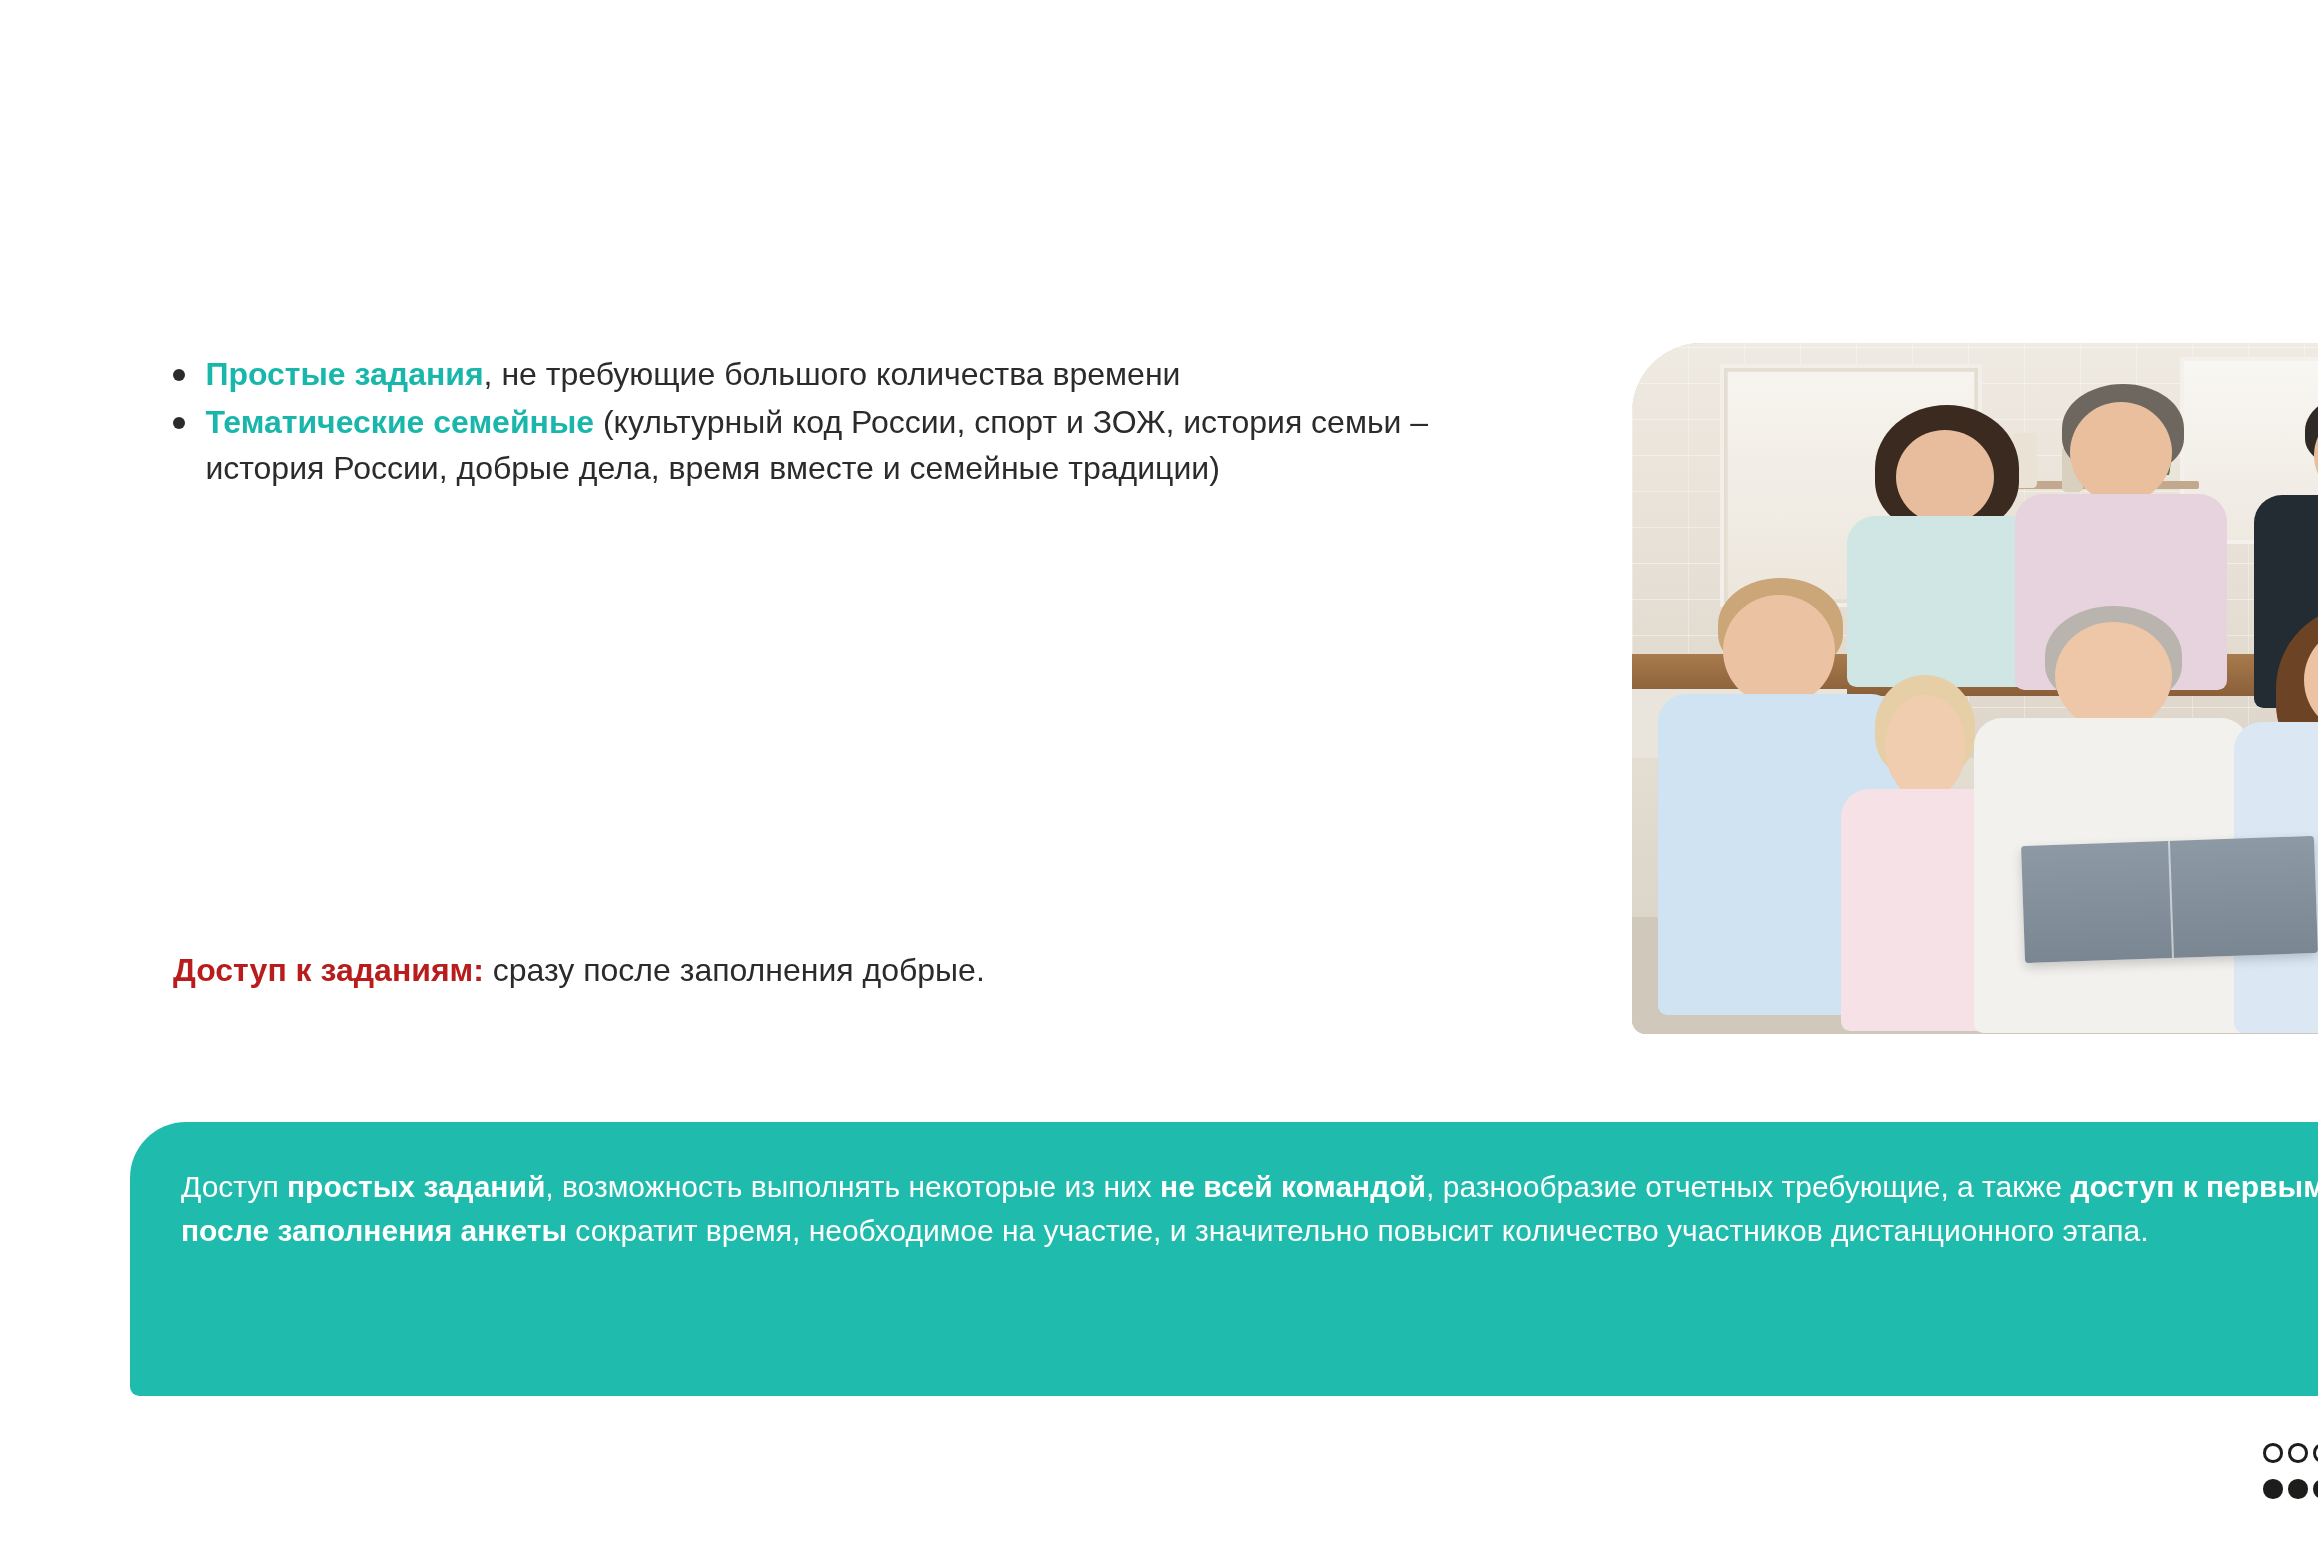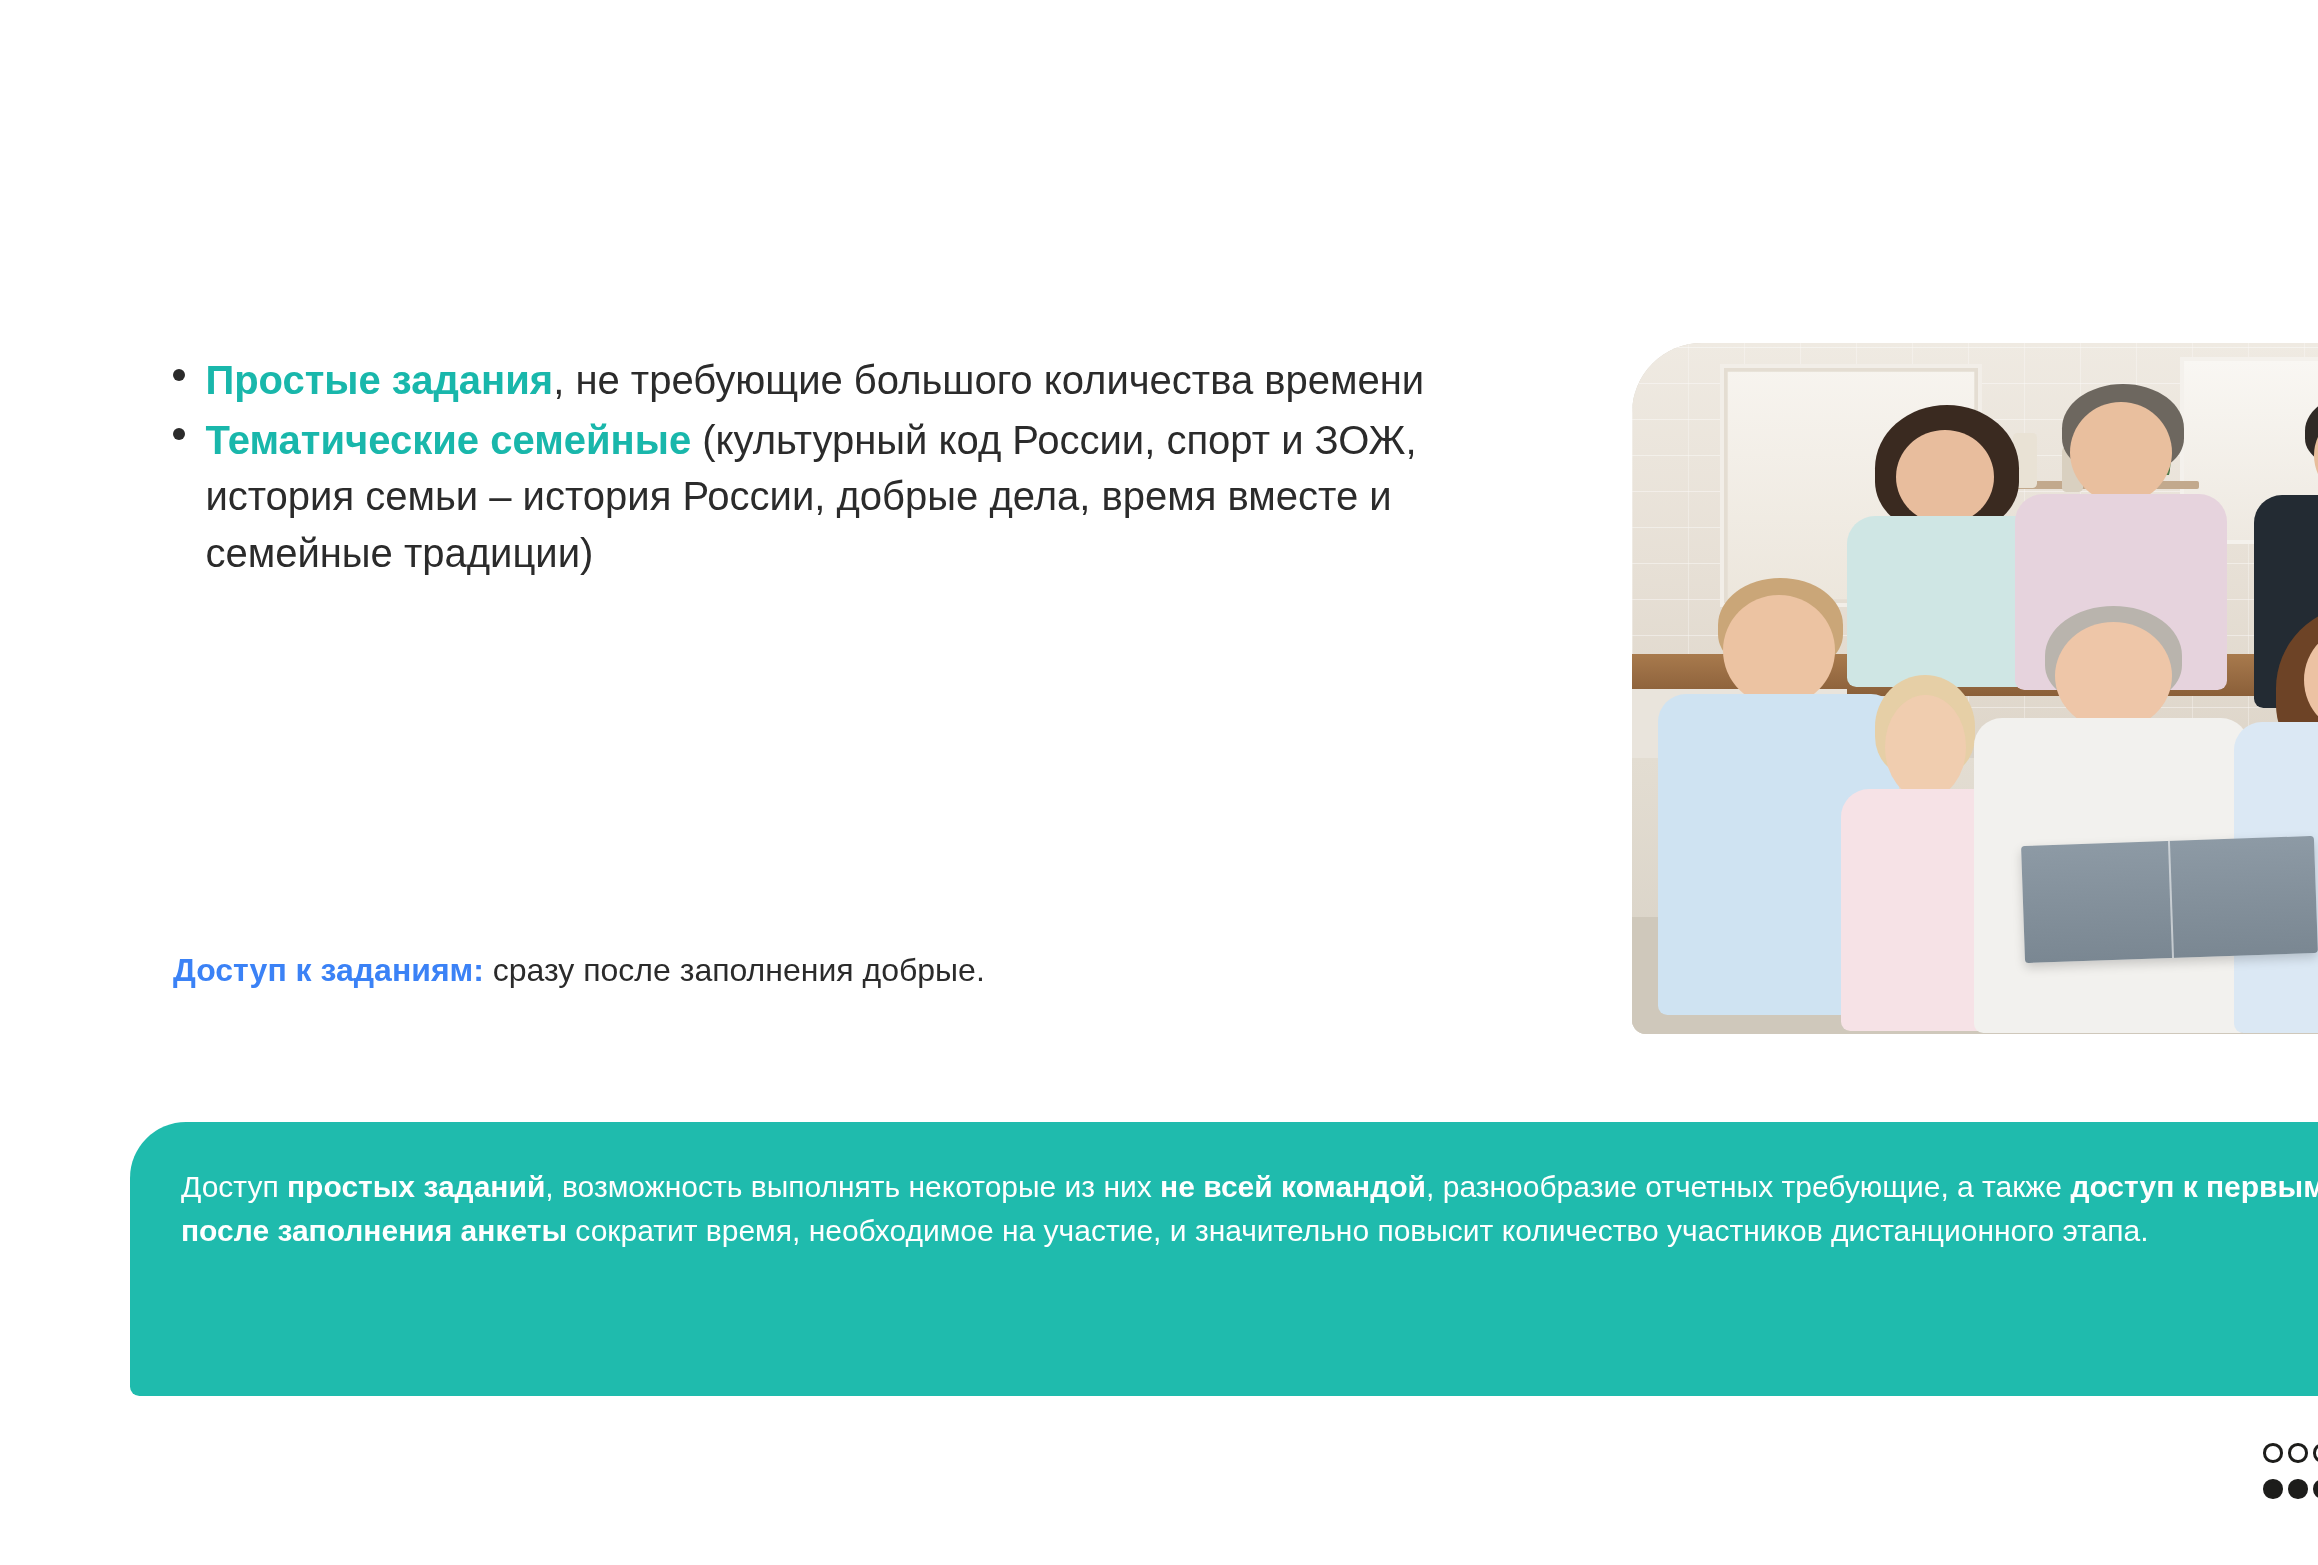--- a/index.html
+++ b/index.html
@@ -50,41 +50,41 @@
   .bullet-dot {
     flex: 0 0 auto;
     width: 12px;
     height: 12px;
     border-radius: 50%;
     background: #2b2b2b;
     margin-top: 16.7px;
     margin-right: 20.4px;
   }
   .bullet-text {
-    font-size: 40px;
+    font-size: 32px;
     line-height: 1.42;
     color: #2b2b2b;
   }
   .accent-bold {
     color: #19b7ab;
     font-weight: bold;
   }
 
   
   .access-note {
     position: absolute;
     left: 173px;
     top: 948px;
     font-size: 32px;
     line-height: 1.4;
     color: #2b2b2b;
     width: 1298px;
   }
   .access-note .label {
-    color: #3b82f6;
+    color: #b91c1c;
     font-weight: bold;
     margin-top: 20px;
   }
 
   
   .photo-frame {
     position: absolute;
     left: 1632px;
     top: 343px;
     width: 978px;

